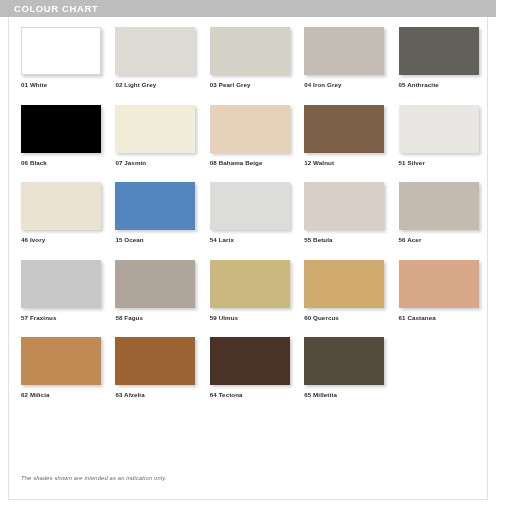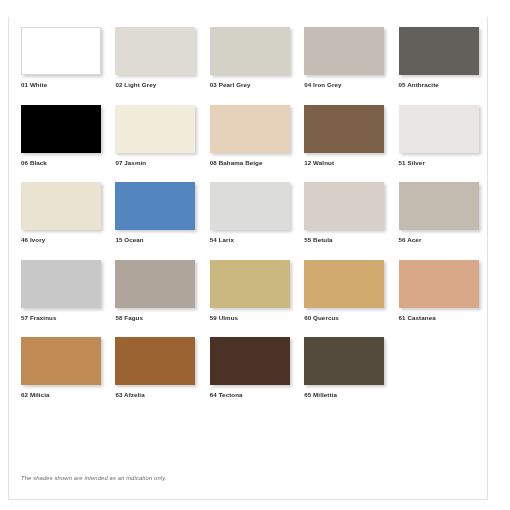--- a/index.html
+++ b/index.html
@@ -103,20 +103,23 @@
     font-family: "Liberation Sans", sans-serif;
     white-space: nowrap;
     letter-spacing: 0.15px;
   }
 </style>
 </head>
 <body>
 
 <div id="chart-page">
 
+  <div id="header-bar">
+    <div id="header-title">COLOUR CHART</div>
+  </div>
 
   <div id="chart-panel">
 
     <div id="swatch-grid">
         <div class="swatch-row">
           <div class="swatch-cell">
             <div class="swatch-chip outlined" style="background: rgb(255, 255, 255);"></div>
             <div class="swatch-label">01 White</div>
           </div>
           <div class="swatch-cell">

